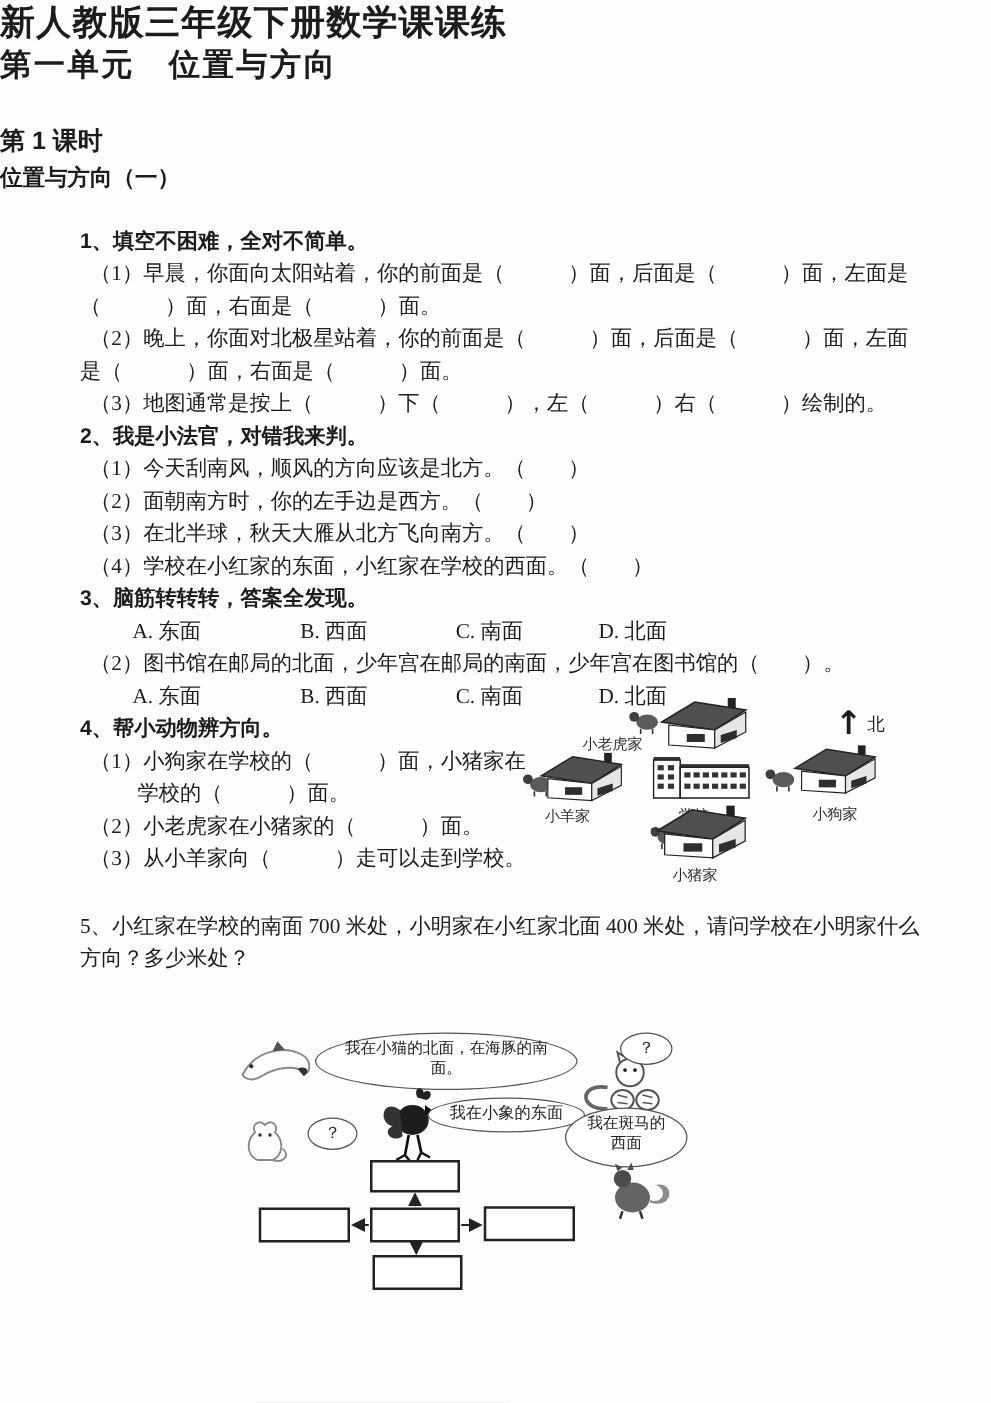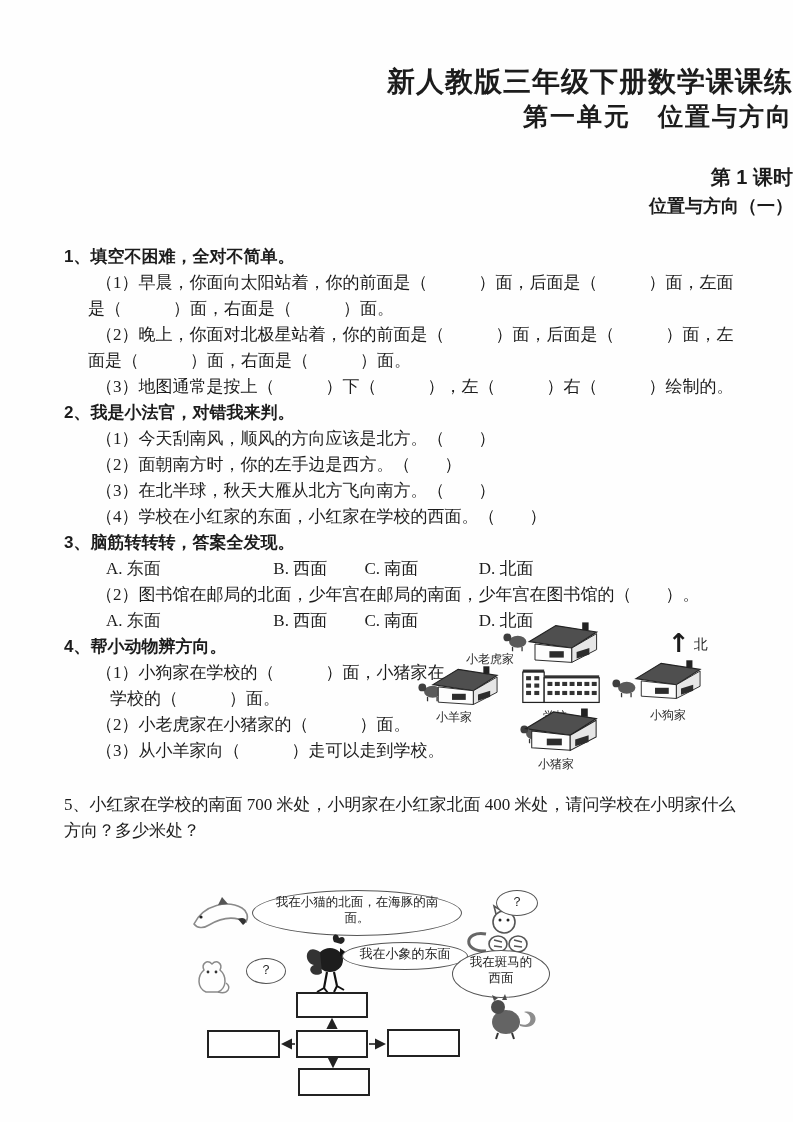--- a/index.html
+++ b/index.html
@@ -1,29 +1,29 @@
 <!DOCTYPE html>
 <html lang="zh"><head>
 <meta charset="utf-8">
 <style>
   html,body{margin:0;padding:0;background:#e8e8e8;}
   .page{position:relative;width:793px;height:1122px;background:#fefefe;margin:0 auto;
         overflow:hidden;color:#1c1c1c;font-family:"Liberation Serif",serif;}
-  .hdr{text-align:right;padding-top:64px;font-family:"Liberation Sans",sans-serif;font-weight:bold;}
+  .hdr{text-align:left;font-family:"Liberation Sans",sans-serif;font-weight:bold;}
   .hdr .title{font-size:28px;line-height:36px;letter-spacing:1px;}
   .hdr .unit{font-size:25px;line-height:32px;letter-spacing:2px;}
   .hdr .lesson{font-size:20px;line-height:30px;margin-top:30px;}
   .hdr .lesson-sub{font-size:18px;line-height:28px;}
   .content{padding:24px 50px 0 64px;font-size:17px;line-height:26px;}
   .sec-heading{font-family:"Liberation Sans",sans-serif;font-weight:bold;}
-  .item{text-indent:8px;margin-left:24px;}
+  .item{text-indent:8px;}
   .cont-line{padding-left:38px;text-indent:8px;}
   .options{padding-left:42px;}
   .opt{display:inline-block;}
-  .opt-a{width:130px;} .opt-b{width:120px;text-align:center;} .opt-c{width:110px;}
+  .opt-a{width:130px;} .opt-b{width:120px;} .opt-c{width:110px;}
   
   .q4{position:relative;min-height:152px;}
   .q4-text{width:386px;}
   .q4-fig{position:absolute;left:354px;top:-16px;width:330px;height:160px;}
   .q4-fig .abs{position:absolute;}
   .map-label{position:absolute;font-size:12px;color:#2a2a2a;white-space:nowrap;}
   .north{position:absolute;display:flex;align-items:flex-start;}
   .north .arrow-glyph{font-size:26px;line-height:26px;font-weight:bold;font-family:"DejaVu Sans",sans-serif;}
   .north .north-label{font-size:14px;margin:2px 0 0 4px;}
   

